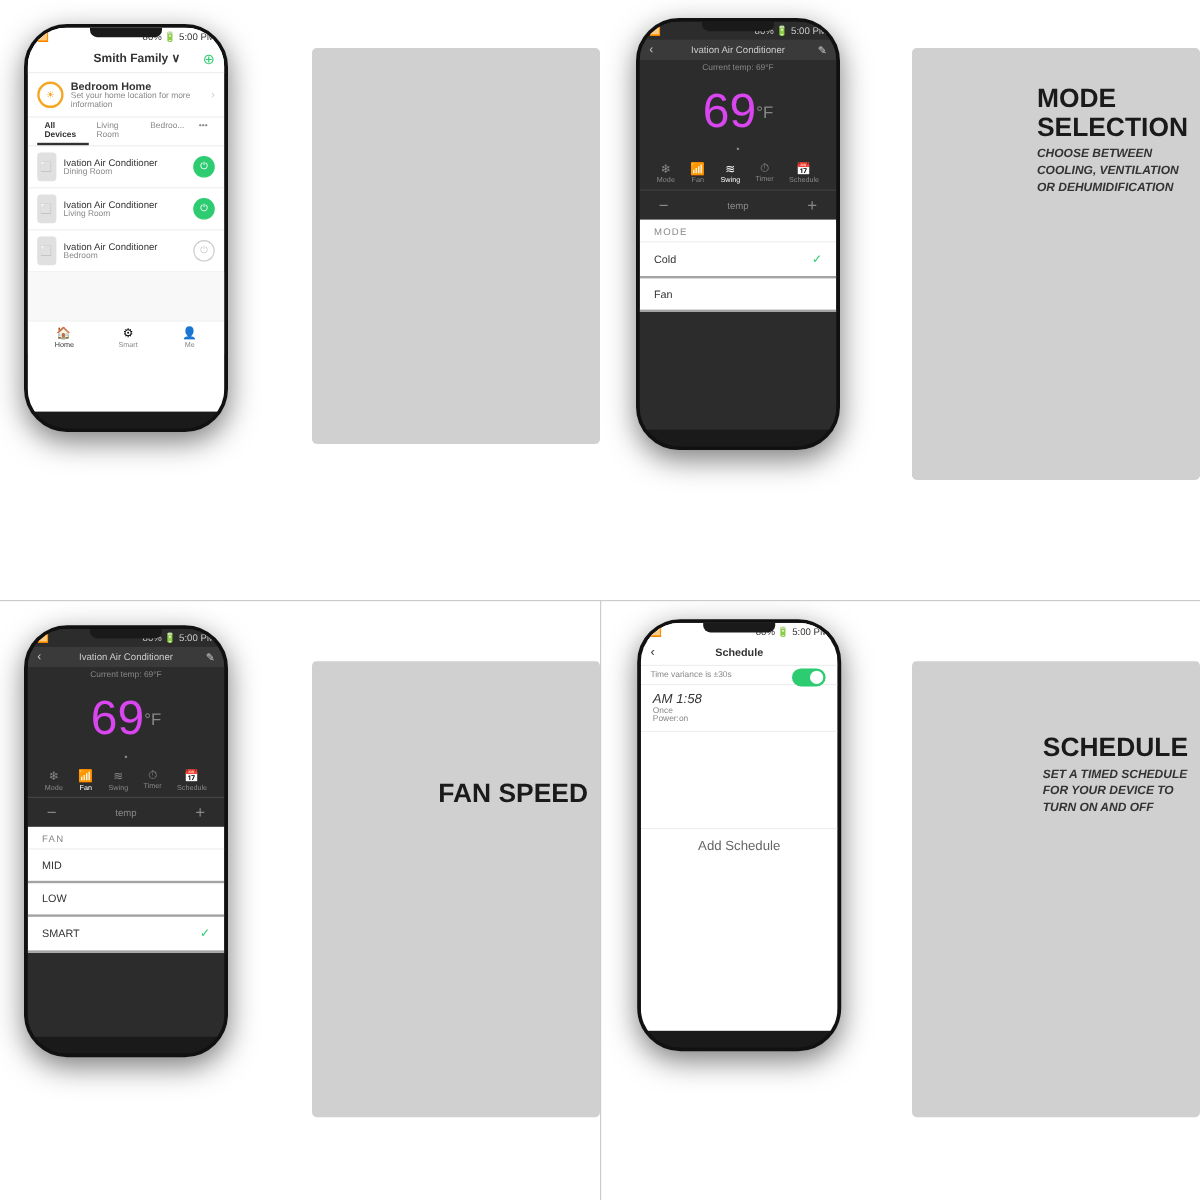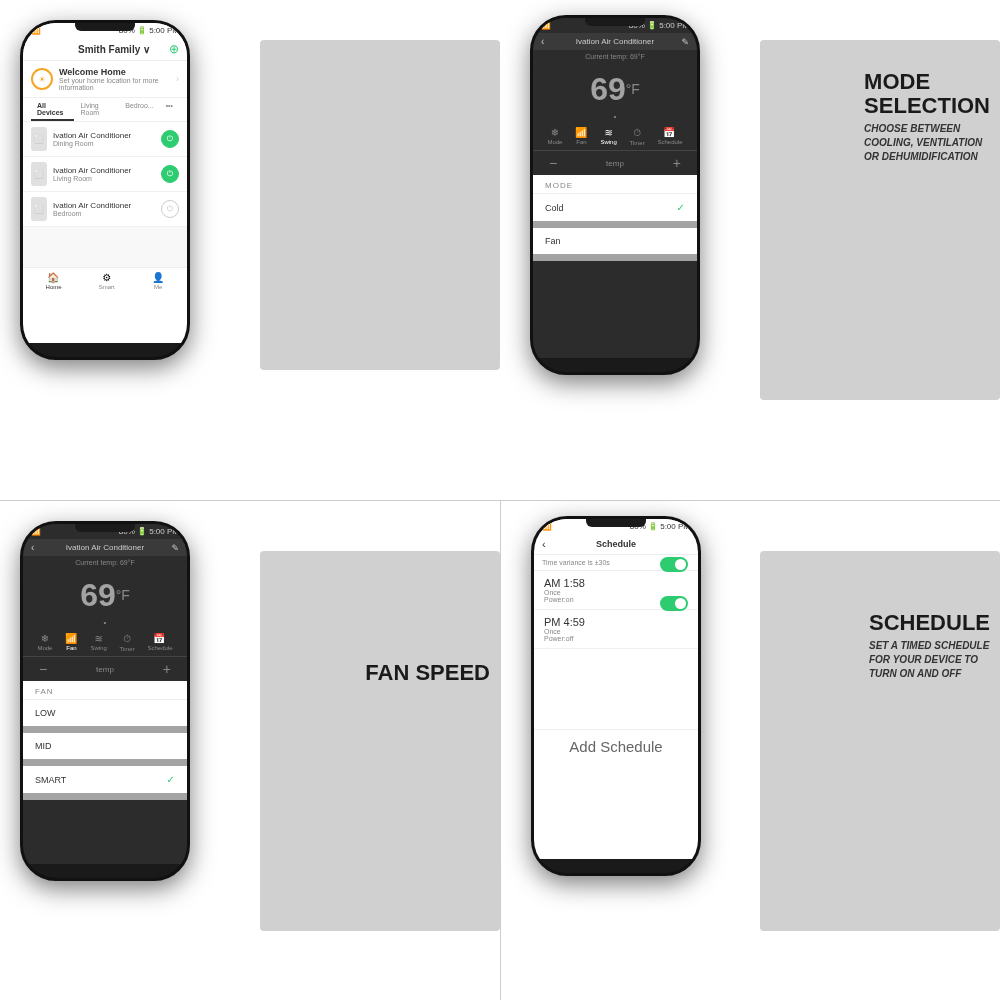--- a/index.html
+++ b/index.html
@@ -160,21 +160,21 @@
     .back-btn { position: absolute; left: 8px; font-size: 10px; color: #ccc; }
     .edit-btn { position: absolute; right: 8px; font-size: 9px; color: #ccc; }
     .ac-status { font-size: 7px; color: #888; text-align: center; padding: 3px 0; background: #2c2c2c; }
     .temp-display {
       display: flex;
       align-items: center;
       justify-content: center;
       padding: 10px 0 5px;
       background: #2c2c2c;
     }
-    .temp-number { font-size: 32px; color: #a3a3a3; font-weight: 700; line-height: 1; }
+    .temp-number { font-size: 40px; color: #d946ef; font-weight: 400; line-height: 1; }
     .temp-sup { font-size: 14px; color: #888; vertical-align: super; }
     .temp-dot { font-size: 8px; color: #888; text-align: center; }
     .ac-controls {
       display: flex;
       justify-content: space-around;
       padding: 4px 8px;
       background: #2c2c2c;
       border-bottom: 1px solid #444;
     }
     .ctrl-item { display: flex; flex-direction: column; align-items: center; gap: 1px; }
@@ -191,21 +191,21 @@
     }
     .adj-btn { font-size: 14px; color: #888; }
     .adj-label { font-size: 8px; color: #888; }
     .mode-list { background: #fff; }
     .mode-header { font-size: 8px; color: #888; padding: 6px 12px 3px; letter-spacing: 1px; border-bottom: 1px solid #eee; }
     .mode-item {
       display: flex;
       align-items: center;
       justify-content: space-between;
       padding: 8px 12px;
-      border-bottom: 7px solid #a3a3a3;
+      border-bottom: 2px solid #a3a3a3;
       font-size: 9px;
       color: #333;
     }
     .mode-item .check { color: #2ecc71; font-size: 10px; }
 
     
     .phone4 { width: 170px; height: 360px; }
     .phone4 .phone-screen { width: 164px; height: 340px; margin: 0 auto; }
     .sched-header {
       display: flex;
@@ -215,42 +215,42 @@
       border-bottom: 1px solid #eee;
       position: relative;
     }
     .sched-title { font-size: 9px; font-weight: bold; color: #333; }
     .sched-back { position: absolute; left: 8px; font-size: 11px; color: #333; }
     .sched-notice { font-size: 7px; color: #888; padding: 4px 8px; border-bottom: 1px solid #eee; }
     .sched-item {
       padding: 6px 10px;
       border-bottom: 1px solid #f0f0f0;
     }
-    .sched-time { font-size: 11px; color: #333; font-weight: 500; }
+    .sched-time { font-size: 11px; color: #333; font-weight: 500; font-style: italic; }
     .sched-sub { font-size: 7px; color: #888; }
     .toggle-switch {
       width: 28px; height: 15px;
       background: #2ecc71;
       border-radius: 8px;
       position: relative;
       float: right;
       margin-top: -20px;
     }
     .toggle-switch::after {
       content: '';
       position: absolute;
       right: 2px; top: 2px;
       width: 11px; height: 11px;
       background: #fff;
       border-radius: 50%;
     }
     .add-schedule {
       text-align: center;
       padding: 8px;
-      font-size: 15px;
+      font-size: 11px;
       color: #666;
       border-top: 1px solid #eee;
       margin-top: auto;
     }
     .feature-title {
       font-size: 22px;
       font-weight: 900;
       color: #1a1a1a;
       line-height: 1.1;
       text-transform: uppercase;
@@ -304,21 +304,21 @@
     .cell-bl .phone-wrap { position: absolute; left: 20px; top: 20px; z-index: 2; }
     .cell-bl .gray-bg {
       position: absolute;
       right: 0; top: 50px;
       width: 240px; height: 380px;
       background: #d0d0d0;
       border-radius: 4px;
     }
     .cell-bl .feat {
       position: absolute;
-      right: 10px; top: 160px;
+      right: 10px; top: 148px;
       z-index: 3;
       max-width: 200px;
     }
 
     .cell-br .phone-wrap { position: absolute; left: 30px; top: 15px; z-index: 2; }
     .cell-br .gray-bg {
       position: absolute;
       right: 0; top: 50px;
       width: 240px; height: 380px;
       background: #d0d0d0;
@@ -348,21 +348,21 @@
             <span>📶</span>
             <span>80% 🔋 5:00 PM</span>
           </div>
           <div class="app-header">
             <span class="app-title">Smith Family ∨</span>
             <span style="font-size:12px;color:#2ecc71;">⊕</span>
           </div>
           <div class="welcome-row">
             <div class="sun-icon">☀</div>
             <div class="welcome-text">
-              <h3>Welcome Home</h3>
+              <h3>Bedroom Home</h3>
               <p>Set your home location for more information</p>
             </div>
             <span style="font-size:9px;color:#ccc;">›</span>
           </div>
           <div class="tabs-row">
             <div class="tab-item active">All Devices</div>
             <div class="tab-item">Living Room</div>
             <div class="tab-item">Bedroo...</div>
             <div class="tab-item">•••</div>
           </div>
@@ -524,24 +524,24 @@
             </div>
           </div>
           <div class="temp-adj">
             <span class="adj-btn">−</span>
             <span class="adj-label">temp</span>
             <span class="adj-btn">+</span>
           </div>
           <div class="mode-list">
             <div class="mode-header">FAN</div>
             <div class="mode-item">
+              <span>MID</span>
+            </div>
+            <div class="mode-item">
               <span>LOW</span>
-            </div>
-            <div class="mode-item">
-              <span>MID</span>
             </div>
             <div class="mode-item">
               <span>SMART</span>
               <span class="check">✓</span>
             </div>
           </div>
         </div>
       </div>
     </div>
   </div>
@@ -564,26 +564,20 @@
             <span class="sched-back">‹</span>
             <span class="sched-title">Schedule</span>
           </div>
           <div class="sched-notice">Time variance is ±30s</div>
           <div class="sched-item">
             <div class="toggle-switch"></div>
             <div class="sched-time">AM 1:58</div>
             <div class="sched-sub">Once</div>
             <div class="sched-sub">Power:on</div>
           </div>
-          <div class="sched-item">
-            <div class="toggle-switch"></div>
-            <div class="sched-time">PM 4:59</div>
-            <div class="sched-sub">Once</div>
-            <div class="sched-sub">Power:off</div>
-          </div>
           <div style="flex:1;min-height:80px;"></div>
           <div class="add-schedule">Add Schedule</div>
         </div>
       </div>
     </div>
   </div>
 
 </div>
 
 </body></html>

